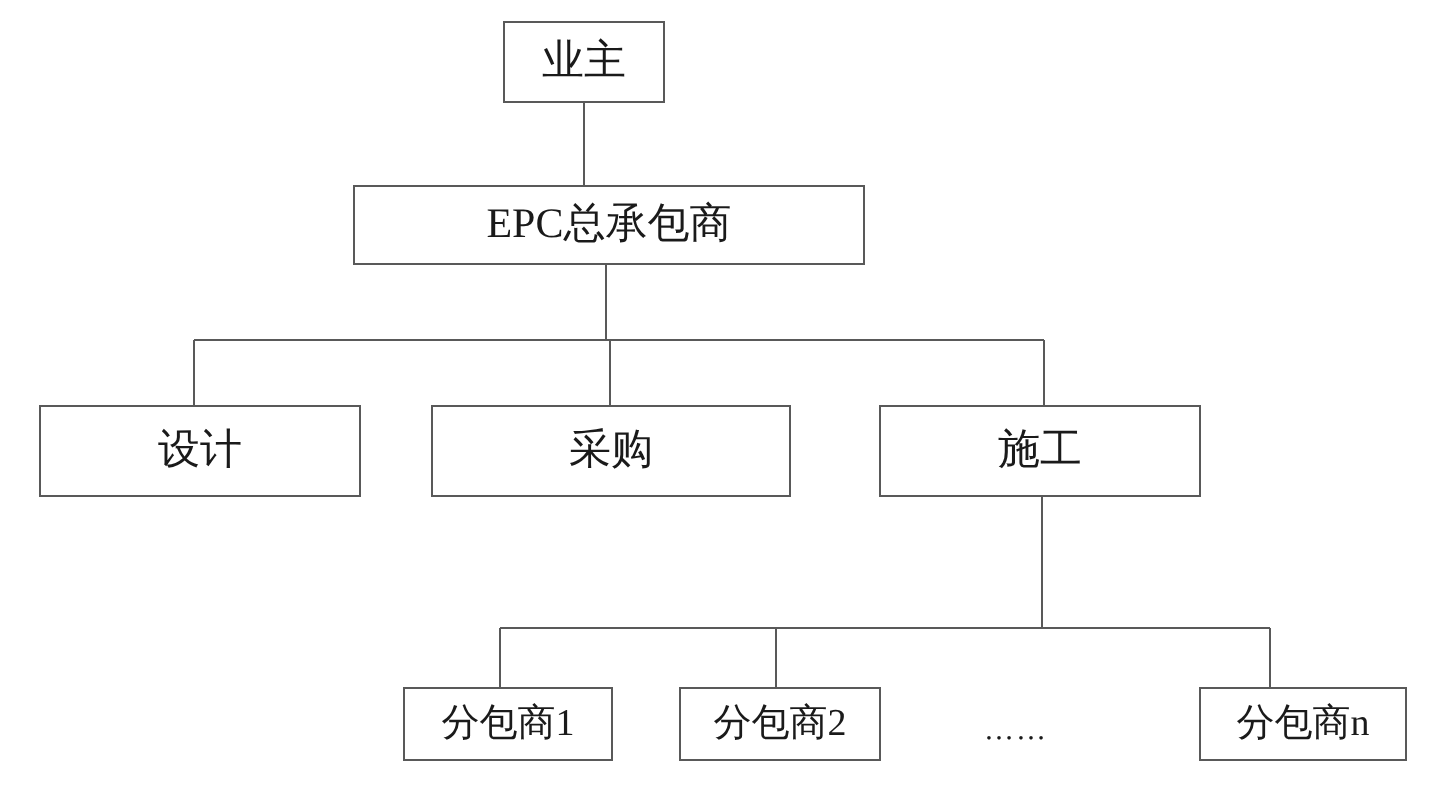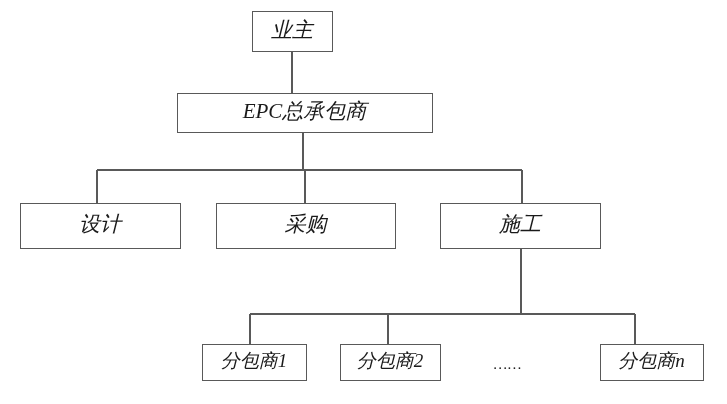--- a/index.html
+++ b/index.html
@@ -12,21 +12,20 @@
     width: 727px;
     height: 404px;
     font-family: "Liberation Serif", "DejaVu Serif", serif;
     overflow: hidden;
   }
   #diagram-root {
     position: relative;
     width: 727px;
     height: 404px;
     background: #ffffff;
-    font-style: italic;
   }
   svg.chart-canvas {
     display: block;
     width: 727px;
     height: 404px;
     shape-rendering: crispEdges;
   }
   .node-box {
     fill: #ffffff;
     stroke: #595959;

